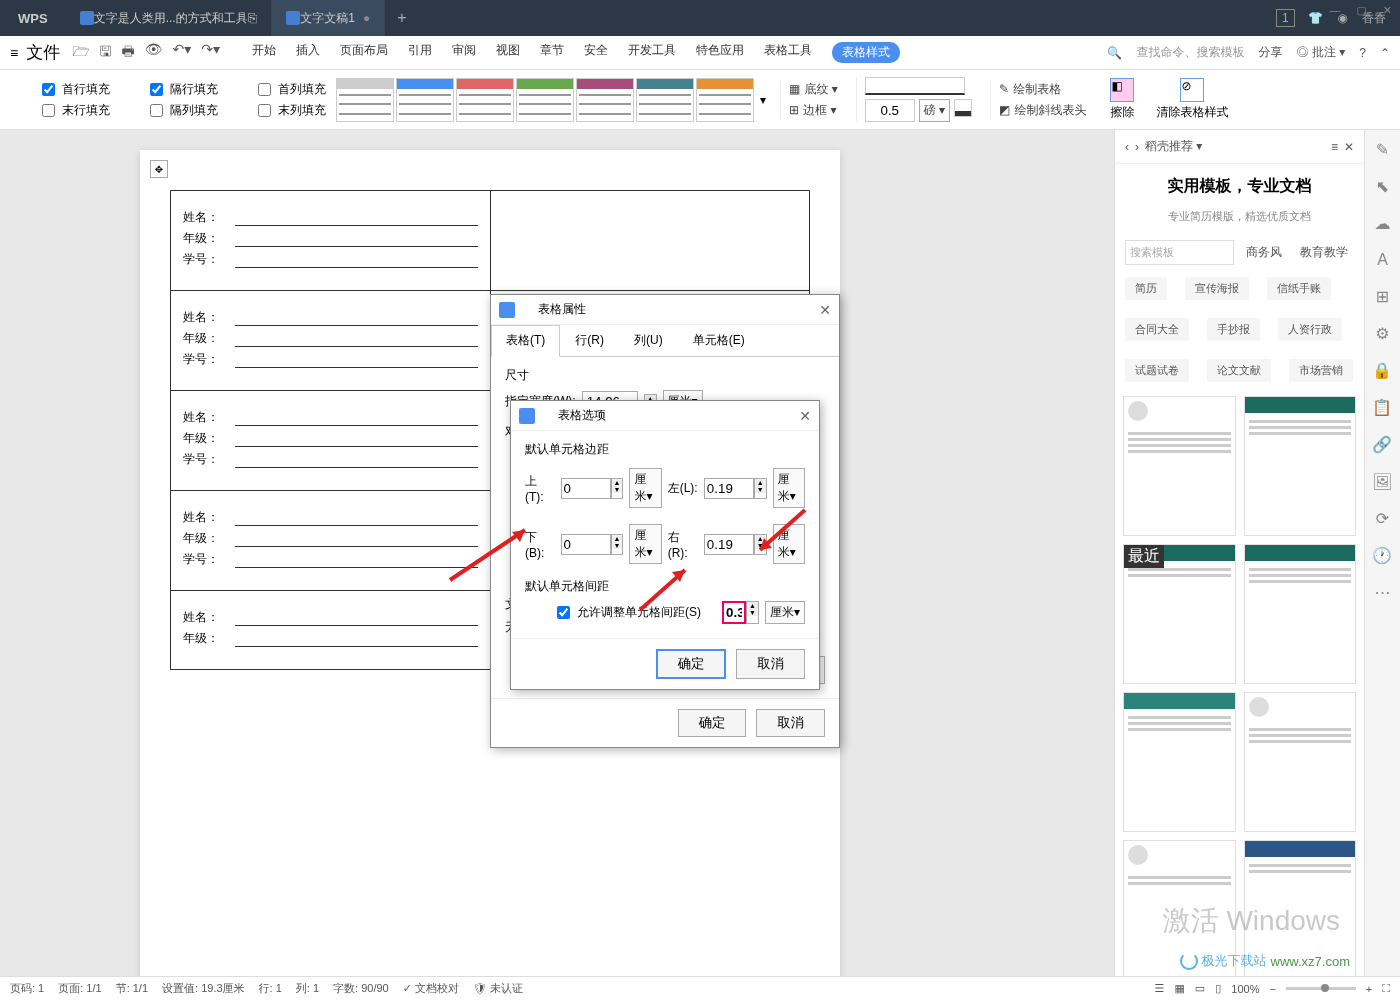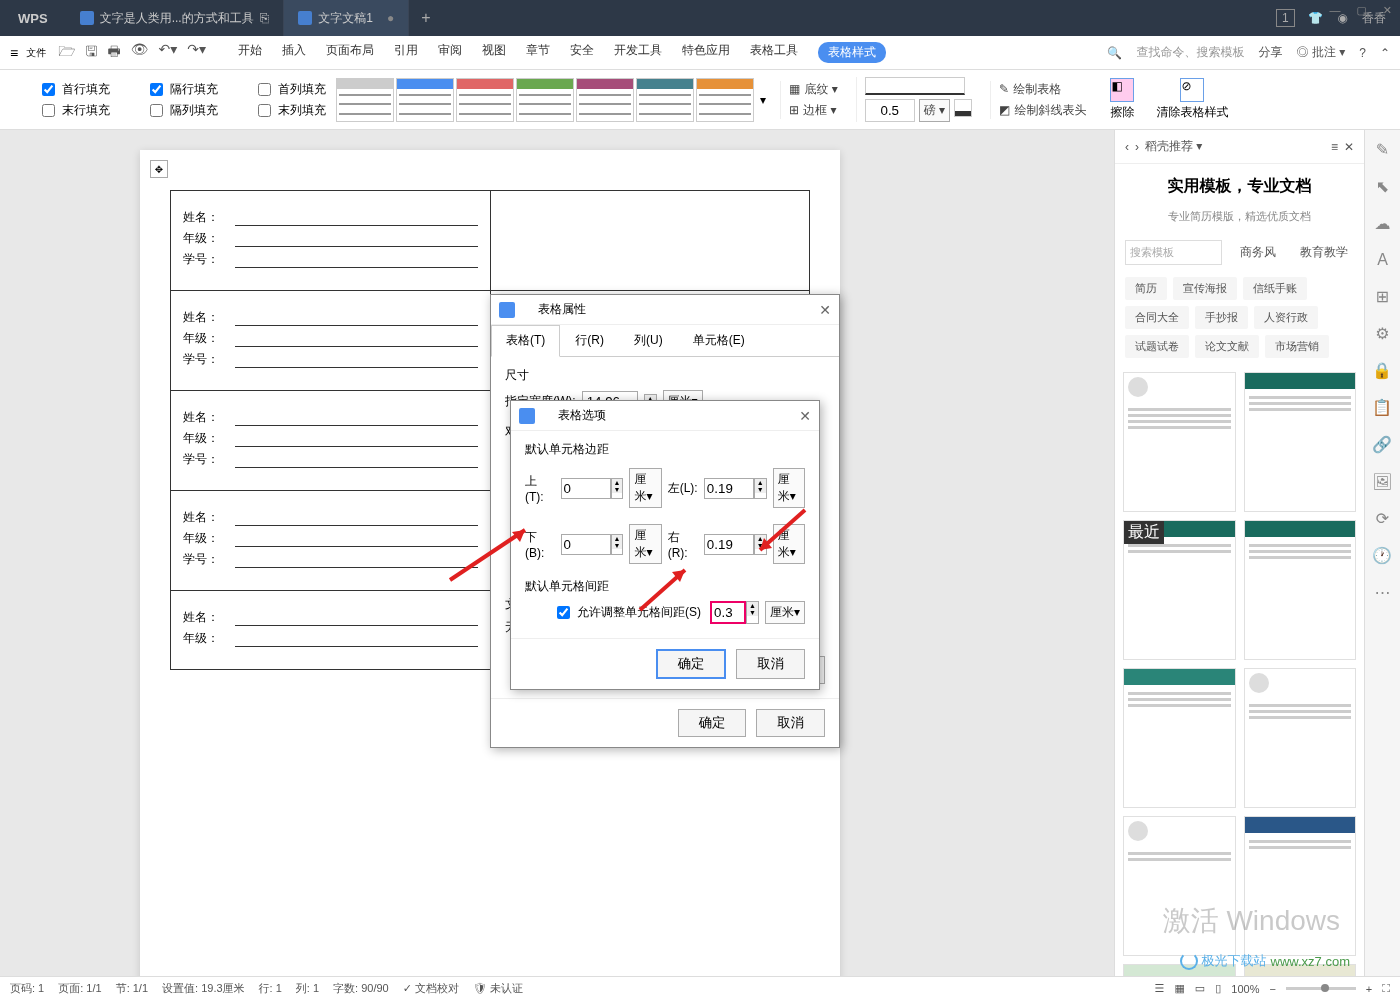--- a/index.html
+++ b/index.html
@@ -1,33 +1,33 @@
 <!DOCTYPE html>
 <html><head>
 <meta charset="utf-8">
 <style>
 * { box-sizing: border-box; margin: 0; padding: 0; font-family: "Microsoft YaHei", Arial, sans-serif; }
 body { background: #f0f0f0; width: 1400px; height: 1000px; overflow: hidden; position: relative; font-size: 12px; }
 
 
 .titlebar { background: #2d3847; height: 36px; display: flex; align-items: center; color: #ccc; }
 .wps-logo { padding: 0 18px; font-weight: bold; font-size: 13px; }
-.tab { display: flex; align-items: center; height: 36px; padding: 8px 14px; border-right: 1px solid #3a4556; gap: 6px; }
+.tab { display: flex; align-items: center; height: 36px; padding: 8px 14px; border-right: 1px solid #3a4556; }
 .tab.active { background: #3a4a5f; }
 .tab-icon { width: 14px; height: 14px; background: #467fcf; border-radius: 2px; display: inline-block; }
 .tab-close { margin-left: 8px; color: #888; }
 .tab-add { padding: 0 12px; color: #aaa; font-size: 16px; }
 .title-right { margin-left: auto; display: flex; align-items: center; gap: 14px; padding-right: 14px; color: #aaa; }
 .win-controls { position: absolute; top: 4px; right: 8px; display: flex; gap: 16px; color: #888; font-size: 11px; }
 
 
 .menubar { background: #fff; height: 34px; display: flex; align-items: center; border-bottom: 1px solid #ddd; padding: 0 10px; gap: 2px; }
 .menu-left { display: flex; align-items: center; gap: 8px; }
 .hamburger { font-size: 14px; }
-.file-label { font-size: 10px; text-align: center; }
+.file-label { font-size: 17px; text-align: center; }
 .qat { display: flex; gap: 10px; margin-left: 10px; color: #555; }
 .qat span { font-size: 14px; }
 .menu-tabs { display: flex; gap: 20px; margin-left: 30px; }
 .menu-tab { color: #333; cursor: pointer; }
 .menu-tab.highlight { background: #4a8ef0; color: #fff; padding: 2px 10px; border-radius: 10px; }
 .menu-right { margin-left: auto; display: flex; align-items: center; gap: 14px; color: #555; }
 .search-box { color: #999; }
 
 
 .ribbon { background: #fff; height: 60px; display: flex; align-items: center; border-bottom: 1px solid #ddd; padding: 0 10px; gap: 10px; }
@@ -55,24 +55,24 @@
 .doc-table td { border: 1px solid #333; padding: 18px 12px; vertical-align: top; width: 50%; }
 .field-line { display: flex; margin-bottom: 4px; }
 .field-label { width: 48px; }
 .field-underline { flex: 1; border-bottom: 1px solid #333; margin-left: 4px; }
 
 
 .right-panel { width: 250px; background: #fff; border-left: 1px solid #ddd; display: flex; flex-direction: column; }
 .rp-header { padding: 8px 10px; display: flex; align-items: center; gap: 6px; color: #555; border-bottom: 1px solid #eee; }
 .rp-title { font-size: 16px; font-weight: bold; text-align: center; padding: 12px; }
 .rp-subtitle { text-align: center; color: #888; font-size: 11px; padding-bottom: 10px; }
-.rp-search-row { display: flex; padding: 6px 10px; gap: 12px; }
+.rp-search-row { display: flex; padding: 6px 10px; gap: 6px; }
 .rp-search { flex: 1; border: 1px solid #ddd; padding: 4px; font-size: 11px; color: #aaa; }
 .rp-filter { padding: 4px 6px; color: #555; }
-.rp-tags { display: flex; flex-wrap: wrap; gap: 6px; padding: 6px 10px; }
+.rp-tags { display: flex; flex-wrap: wrap; gap: 18px; padding: 6px 10px; }
 .rp-tag { background: #f5f5f5; padding: 4px 10px; border-radius: 2px; font-size: 11px; color: #555; }
 .rp-templates { flex: 1; overflow: auto; padding: 8px; display: grid; grid-template-columns: 1fr 1fr; gap: 8px; }
 .tpl { background: #fff; border: 1px solid #e0e0e0; height: 140px; position: relative; overflow: hidden; }
 .tpl-badge { position: absolute; top: 0; left: 0; background: #333; color: #fff; font-size: 16px; padding: 1px 4px; }
 .tpl-bar { height: 16px; }
 .tpl-body { padding: 4px; }
 .tpl-line { height: 3px; background: #ccc; margin: 3px 0; }
 .tpl-avatar { width: 20px; height: 20px; border-radius: 50%; background: #ddd; margin: 4px; }
 
 
@@ -96,21 +96,21 @@
 .spin span { font-size: 7px; line-height: 7px; padding: 0 2px; background: #eee; }
 .unit { border: 1px solid #aaa; padding: 2px 4px; background: #fafafa; }
 .dlg-buttons { display: flex; justify-content: flex-end; gap: 10px; padding: 10px 14px; border-top: 1px solid #eee; }
 .btn { padding: 4px 20px; border: 1px solid #aaa; background: #f5f5f5; cursor: pointer; }
 .btn.primary { border: 2px solid #4a8ef0; }
 
 
 .dialog2 { position: absolute; left: 510px; top: 400px; width: 310px; background: #fff; border: 1px solid #888; box-shadow: 2px 2px 10px rgba(0,0,0,0.3); z-index: 20; }
 .margin-grid { display: grid; grid-template-columns: auto auto auto auto auto auto; gap: 16px 6px; align-items: center; padding: 4px 0; }
 .margin-grid input { width: 50px; border: 1px solid #aaa; padding: 2px; }
-.spacing-input { width: 36px; border: 2px solid #e06; padding: 2px; }
+.spacing-input { width: 24px; border: 2px solid #e06; padding: 2px; font-weight: bold; }
 
 
 .arrow { position: absolute; z-index: 30; pointer-events: none; }
 
 
 .statusbar { position: absolute; bottom: 0; left: 0; right: 0; height: 24px; background: #fff; border-top: 1px solid #ddd; display: flex; align-items: center; padding: 0 10px; gap: 14px; color: #555; font-size: 11px; }
 .statusbar .right { margin-left: auto; display: flex; gap: 10px; align-items: center; }
 
 
 .watermark { position: absolute; right: 60px; bottom: 60px; color: rgba(120,120,120,0.4); font-size: 28px; z-index: 5; }

